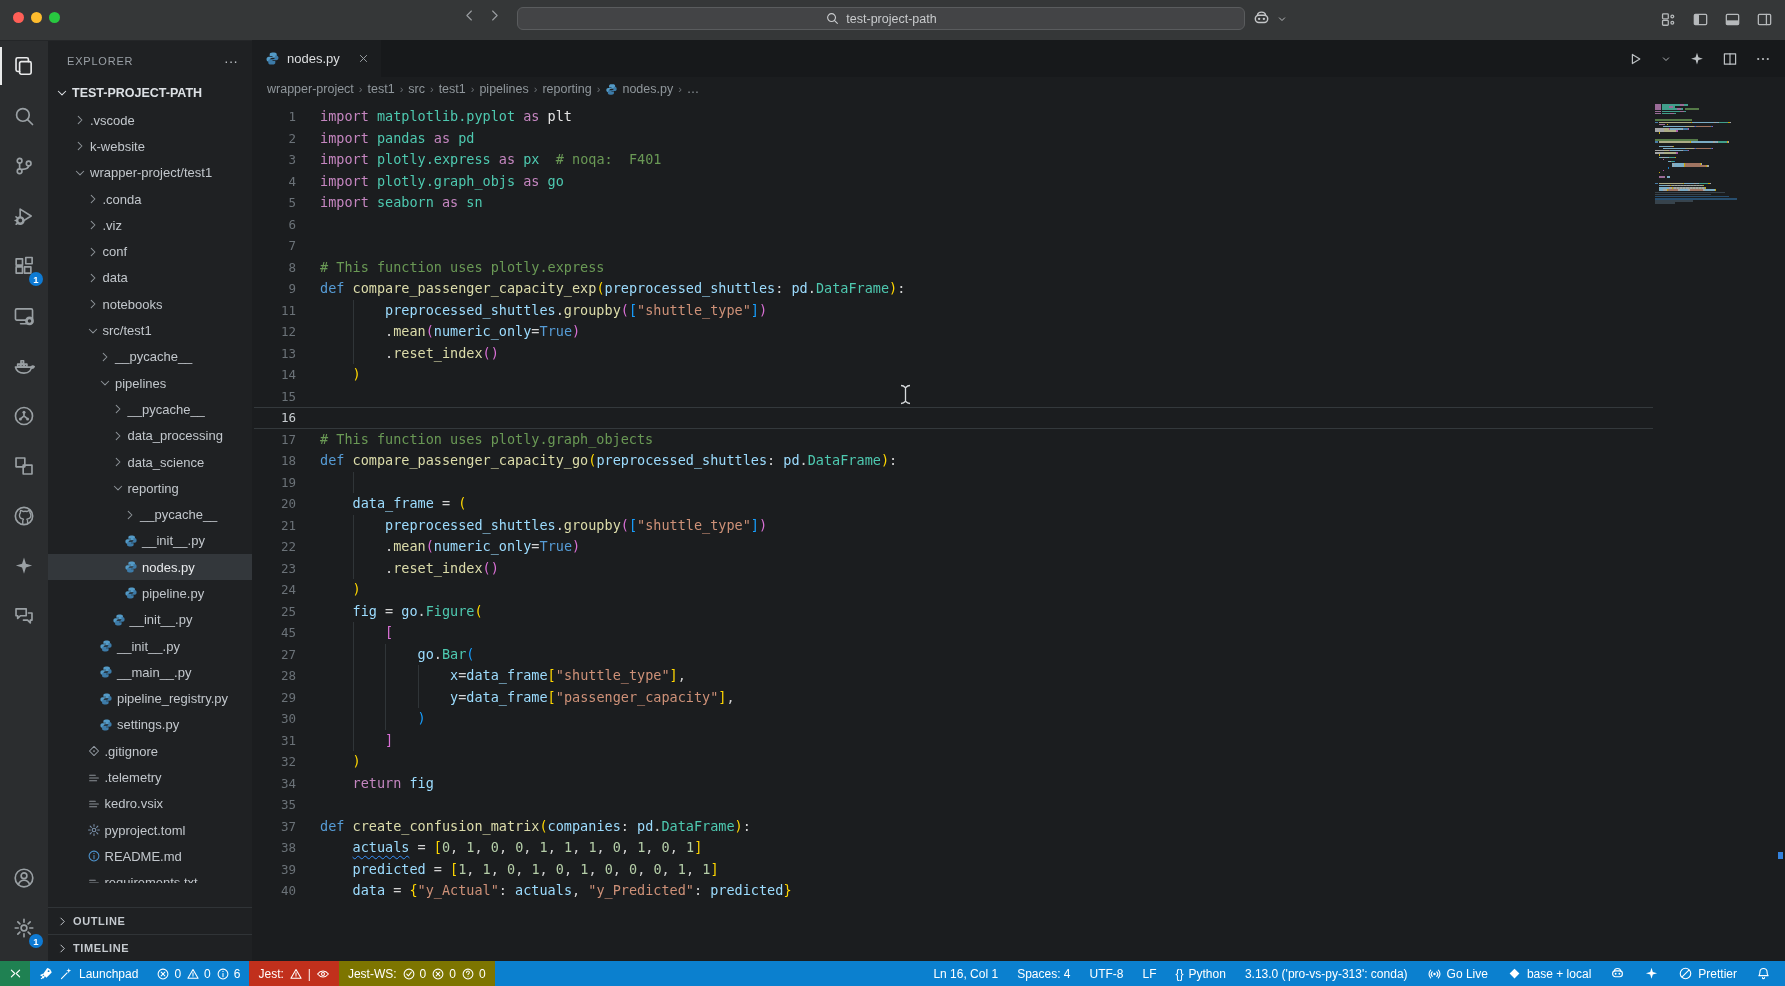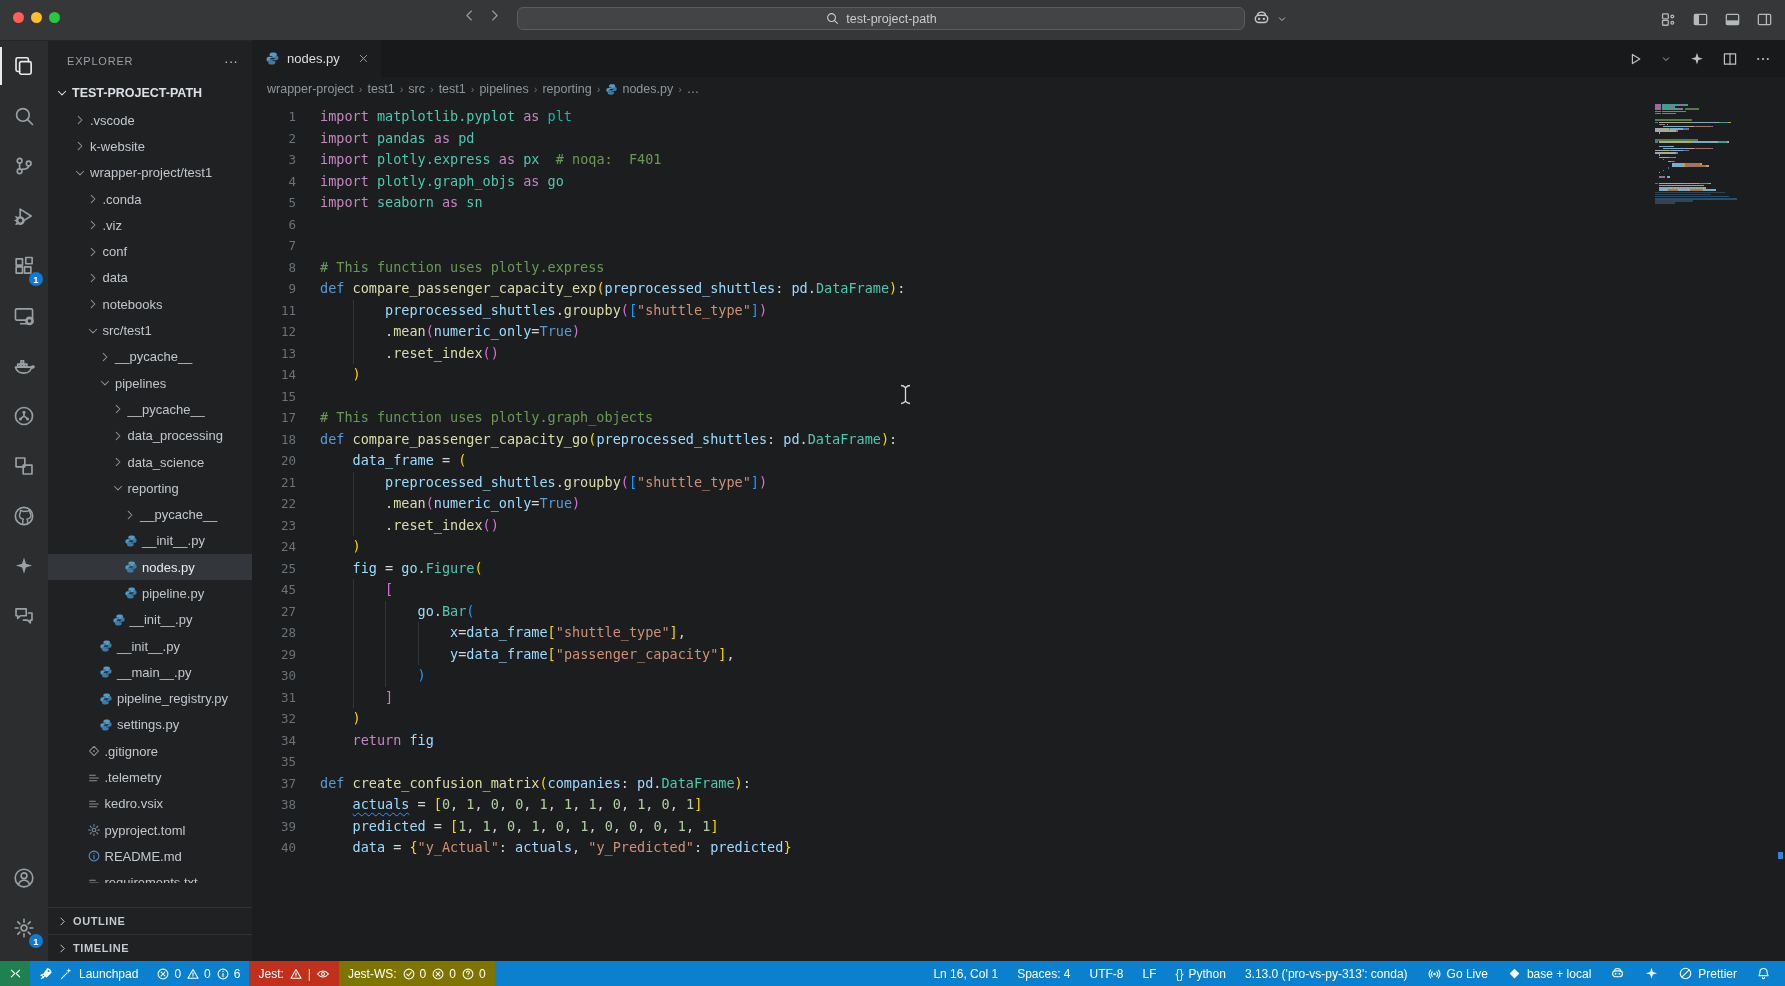--- a/index.html
+++ b/index.html
@@ -641,36 +641,38 @@
         <path d="M8.1 14.4c1.9 0 2.9-.8 2.9-2v-1.8H8v-.7h4c1.4 0 2.4-1 2.4-2.6S13.4 4.7 12 4.7h-1.2v1.8c0 1.4-1 2.4-2.4 2.4h-3c-1 0-1.9.8-1.9 1.9v1.6c0 1.2 1 2 2.7 2z" fill="#3d7ba8" stroke="none"></path>
       </svg>
     </span>
     <span> nodes.py</span>
     <span class="bc-sep">›</span>
     <span>…</span>
   </div>
 
 <div id="code">
   <div id="code-inner">
-      <div class="cl"><span class="ln">1</span><span class="lt"><span style="color: rgb(197, 134, 192);">import</span><span style="color: rgb(212, 212, 212);"> </span><span style="color: rgb(78, 201, 176);">matplotlib.pyplot</span><span style="color: rgb(197, 134, 192);"> as </span><span style="color: #14b8a6;">plt</span></span></div>
+      <div class="cl"><span class="ln">1</span><span class="lt"><span style="color: rgb(197, 134, 192);">import</span><span style="color: rgb(212, 212, 212);"> </span><span style="color: rgb(78, 201, 176);">matplotlib.pyplot</span><span style="color: rgb(197, 134, 192);"> as </span><span style="color: #e5e5e5;">plt</span></span></div>
       <div class="cl"><span class="ln">2</span><span class="lt"><span style="color: rgb(197, 134, 192);">import</span><span style="color: rgb(212, 212, 212);"> </span><span style="color: rgb(78, 201, 176);">pandas</span><span style="color: rgb(197, 134, 192);"> as </span><span style="color: rgb(78, 201, 176);">pd</span></span></div>
       <div class="cl"><span class="ln">3</span><span class="lt"><span style="color: rgb(197, 134, 192);">import</span><span style="color: rgb(212, 212, 212);"> </span><span style="color: rgb(78, 201, 176);">plotly.express</span><span style="color: rgb(197, 134, 192);"> as </span><span style="color: rgb(78, 201, 176);">px</span><span style="color: rgb(212, 212, 212);">  </span><span style="color: rgb(106, 153, 85);"># noqa:  F401</span></span></div>
       <div class="cl"><span class="ln">4</span><span class="lt"><span style="color: rgb(197, 134, 192);">import</span><span style="color: rgb(212, 212, 212);"> </span><span style="color: rgb(78, 201, 176);">plotly.graph_objs</span><span style="color: rgb(197, 134, 192);"> as </span><span style="color: rgb(78, 201, 176);">go</span></span></div>
       <div class="cl"><span class="ln">5</span><span class="lt"><span style="color: rgb(197, 134, 192);">import</span><span style="color: rgb(212, 212, 212);"> </span><span style="color: rgb(78, 201, 176);">seaborn</span><span style="color: rgb(197, 134, 192);"> as </span><span style="color: rgb(78, 201, 176);">sn</span></span></div>
       <div class="cl"><span class="ln">6</span><span class="lt"></span></div>
       <div class="cl"><span class="ln">7</span><span class="lt"></span></div>
       <div class="cl"><span class="ln">8</span><span class="lt"><span style="color: rgb(106, 153, 85);"># This function uses plotly.express</span></span></div>
       <div class="cl"><span class="ln">9</span><span class="lt"><span style="color: rgb(86, 156, 214);">def</span><span style="color: rgb(212, 212, 212);"> </span><span style="color: rgb(220, 220, 170);">compare_passenger_capacity_exp</span><span style="color: rgb(255, 215, 0);">(</span><span style="color: rgb(156, 220, 254);">preprocessed_shuttles</span><span style="color: rgb(212, 212, 212);">: </span><span style="color: rgb(156, 220, 254);">pd</span><span style="color: rgb(212, 212, 212);">.</span><span style="color: rgb(78, 201, 176);">DataFrame</span><span style="color: rgb(255, 215, 0);">)</span><span style="color: rgb(212, 212, 212);">:</span></span></div>
       <div class="cl"><span class="ln">11</span><span class="lt"><span class="guide" style="left: 32.52px;"></span><span style="color: rgb(212, 212, 212);">        </span><span style="color: rgb(156, 220, 254);">preprocessed_shuttles</span><span style="color: rgb(212, 212, 212);">.</span><span style="color: rgb(220, 220, 170);">groupby</span><span style="color: rgb(218, 112, 214);">(</span><span style="color: rgb(23, 159, 255);">[</span><span style="color: rgb(206, 145, 120);">"shuttle_type"</span><span style="color: rgb(23, 159, 255);">]</span><span style="color: rgb(218, 112, 214);">)</span></span></div>
       <div class="cl"><span class="ln">12</span><span class="lt"><span class="guide" style="left: 32.52px;"></span><span style="color: rgb(212, 212, 212);">        .</span><span style="color: rgb(220, 220, 170);">mean</span><span style="color: rgb(218, 112, 214);">(</span><span style="color: rgb(156, 220, 254);">numeric_only</span><span style="color: rgb(212, 212, 212);">=</span><span style="color: rgb(86, 156, 214);">True</span><span style="color: rgb(218, 112, 214);">)</span></span></div>
       <div class="cl"><span class="ln">13</span><span class="lt"><span class="guide" style="left: 32.52px;"></span><span style="color: rgb(212, 212, 212);">        .</span><span style="color: rgb(220, 220, 170);">reset_index</span><span style="color: rgb(218, 112, 214);">()</span></span></div>
       <div class="cl"><span class="ln">14</span><span class="lt"><span style="color: rgb(212, 212, 212);">    </span><span style="color: rgb(255, 215, 0);">)</span></span></div>
       <div class="cl"><span class="ln">15</span><span class="lt"></span></div>
+      <div class="cl cur"><span class="ln">16</span><span class="lt"></span></div>
       <div class="cl"><span class="ln">17</span><span class="lt"><span style="color: rgb(106, 153, 85);"># This function uses plotly.graph_objects</span></span></div>
       <div class="cl"><span class="ln">18</span><span class="lt"><span style="color: rgb(86, 156, 214);">def</span><span style="color: rgb(212, 212, 212);"> </span><span style="color: rgb(220, 220, 170);">compare_passenger_capacity_go</span><span style="color: rgb(255, 215, 0);">(</span><span style="color: rgb(156, 220, 254);">preprocessed_shuttles</span><span style="color: rgb(212, 212, 212);">: </span><span style="color: rgb(156, 220, 254);">pd</span><span style="color: rgb(212, 212, 212);">.</span><span style="color: rgb(78, 201, 176);">DataFrame</span><span style="color: rgb(255, 215, 0);">)</span><span style="color: rgb(212, 212, 212);">:</span></span></div>
+      <div class="cl"><span class="ln">19</span><span class="lt"><span class="guide" style="left: 32.52px;"></span></span></div>
       <div class="cl"><span class="ln">20</span><span class="lt"><span style="color: rgb(212, 212, 212);">    </span><span style="color: rgb(156, 220, 254);">data_frame</span><span style="color: rgb(212, 212, 212);"> = </span><span style="color: rgb(255, 215, 0);">(</span></span></div>
       <div class="cl"><span class="ln">21</span><span class="lt"><span class="guide" style="left: 32.52px;"></span><span style="color: rgb(212, 212, 212);">        </span><span style="color: rgb(156, 220, 254);">preprocessed_shuttles</span><span style="color: rgb(212, 212, 212);">.</span><span style="color: rgb(220, 220, 170);">groupby</span><span style="color: rgb(218, 112, 214);">(</span><span style="color: rgb(23, 159, 255);">[</span><span style="color: rgb(206, 145, 120);">"shuttle_type"</span><span style="color: rgb(23, 159, 255);">]</span><span style="color: rgb(218, 112, 214);">)</span></span></div>
       <div class="cl"><span class="ln">22</span><span class="lt"><span class="guide" style="left: 32.52px;"></span><span style="color: rgb(212, 212, 212);">        .</span><span style="color: rgb(220, 220, 170);">mean</span><span style="color: rgb(218, 112, 214);">(</span><span style="color: rgb(156, 220, 254);">numeric_only</span><span style="color: rgb(212, 212, 212);">=</span><span style="color: rgb(86, 156, 214);">True</span><span style="color: rgb(218, 112, 214);">)</span></span></div>
       <div class="cl"><span class="ln">23</span><span class="lt"><span class="guide" style="left: 32.52px;"></span><span style="color: rgb(212, 212, 212);">        .</span><span style="color: rgb(220, 220, 170);">reset_index</span><span style="color: rgb(218, 112, 214);">()</span></span></div>
       <div class="cl"><span class="ln">24</span><span class="lt"><span style="color: rgb(212, 212, 212);">    </span><span style="color: rgb(255, 215, 0);">)</span></span></div>
       <div class="cl"><span class="ln">25</span><span class="lt"><span style="color: rgb(212, 212, 212);">    </span><span style="color: rgb(156, 220, 254);">fig</span><span style="color: rgb(212, 212, 212);"> = </span><span style="color: rgb(156, 220, 254);">go</span><span style="color: rgb(212, 212, 212);">.</span><span style="color: rgb(78, 201, 176);">Figure</span><span style="color: rgb(255, 215, 0);">(</span></span></div>
       <div class="cl"><span class="ln">45</span><span class="lt"><span class="guide" style="left: 32.52px;"></span><span style="color: rgb(212, 212, 212);">        </span><span style="color: rgb(218, 112, 214);">[</span></span></div>
       <div class="cl"><span class="ln">27</span><span class="lt"><span class="guide" style="left: 32.52px;"></span><span class="guide" style="left: 65.04px;"></span><span style="color: rgb(212, 212, 212);">            </span><span style="color: rgb(156, 220, 254);">go</span><span style="color: rgb(212, 212, 212);">.</span><span style="color: rgb(78, 201, 176);">Bar</span><span style="color: rgb(23, 159, 255);">(</span></span></div>
       <div class="cl"><span class="ln">28</span><span class="lt"><span class="guide" style="left: 32.52px;"></span><span class="guide" style="left: 65.04px;"></span><span class="guide" style="left: 97.56px;"></span><span style="color: rgb(212, 212, 212);">                </span><span style="color: rgb(156, 220, 254);">x</span><span style="color: rgb(212, 212, 212);">=</span><span style="color: rgb(156, 220, 254);">data_frame</span><span style="color: rgb(255, 215, 0);">[</span><span style="color: rgb(206, 145, 120);">"shuttle_type"</span><span style="color: rgb(255, 215, 0);">]</span><span style="color: rgb(212, 212, 212);">,</span></span></div>
       <div class="cl"><span class="ln">29</span><span class="lt"><span class="guide" style="left: 32.52px;"></span><span class="guide" style="left: 65.04px;"></span><span class="guide" style="left: 97.56px;"></span><span style="color: rgb(212, 212, 212);">                </span><span style="color: rgb(156, 220, 254);">y</span><span style="color: rgb(212, 212, 212);">=</span><span style="color: rgb(156, 220, 254);">data_frame</span><span style="color: rgb(255, 215, 0);">[</span><span style="color: rgb(206, 145, 120);">"passenger_capacity"</span><span style="color: rgb(255, 215, 0);">]</span><span style="color: rgb(212, 212, 212);">,</span></span></div>

